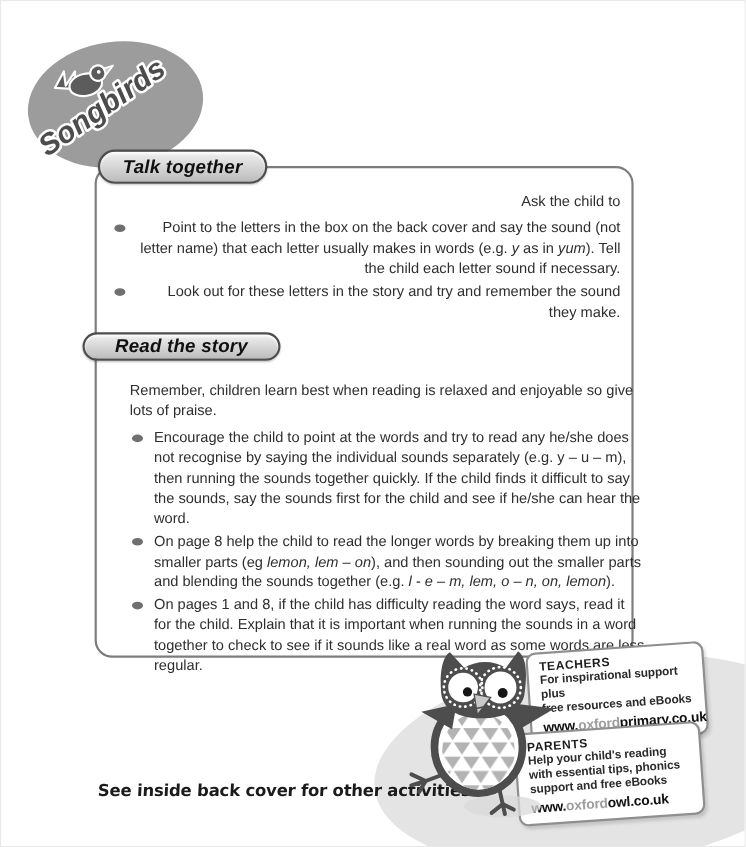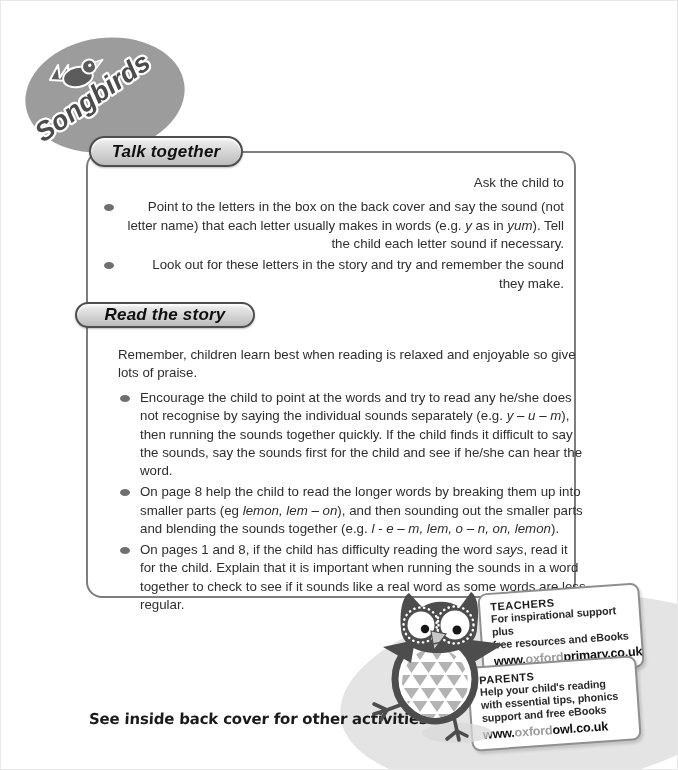--- a/index.html
+++ b/index.html
@@ -93,23 +93,23 @@
     <p class="intro"><span>Ask the child to</span></p>
     <ul class="bullets">
       <li><span>Point to the letters in the box on the back cover and say the sound (not letter name) that each letter usually makes in words (e.g. </span><span style="font-style: italic;">y</span><span> as in </span><span style="font-style: italic;">yum</span><span>). Tell the child each letter sound if necessary.</span></li>
       <li><span>Look out for these letters in the story and try and remember the sound they make.</span></li>
     </ul>
   </div>
 
   <div class="section sec-2">
     <p class="intro"><span>Remember, children learn best when reading is relaxed and enjoyable so give lots of praise.</span></p>
     <ul class="bullets">
-      <li><span>Encourage the child to point at the words and try to read any he/she does not recognise by saying the individual sounds separately (e.g. </span><span style="font-style: italic;">y – u – m</span><span>), then running the sounds together quickly. If the child finds it difficult to say the sounds, say the sounds first for the child and see if he/she can hear the word.</span></li>
+      <li><span>Encourage the child to point at the words and try to read any he/she does not recognise by saying the individual sounds separately (e.g. </span><span style="">y – u – m</span><span>), then running the sounds together quickly. If the child finds it difficult to say the sounds, say the sounds first for the child and see if he/she can hear the word.</span></li>
       <li><span>On page 8 help the child to read the longer words by breaking them up into smaller parts (eg </span><span style="font-style: italic; text-align: right;">lemon, lem – on</span><span>), and then sounding out the smaller parts and blending the sounds together (e.g. </span><span style="font-style: italic;">l - e – m, lem, o – n, on, lemon</span><span>).</span></li>
-      <li><span>On pages 1 and 8, if the child has difficulty reading the word </span><span style="font-style: italic;">says</span><span>, read it for the child. Explain that it is important when running the sounds in a word together to check to see if it sounds like a real word as some words are less regular.</span></li>
+      <li><span>On pages 1 and 8, if the child has difficulty reading the word </span><span style="">says</span><span>, read it for the child. Explain that it is important when running the sounds in a word together to check to see if it sounds like a real word as some words are less regular.</span></li>
     </ul>
   </div>
 
   <div class="promo promo-teachers">
     <div class="promo-heading">TEACHERS</div>
     <div class="promo-line">For inspirational support plus</div>
     <div class="promo-line">free resources and eBooks</div>
     <div class="promo-url"><span style="font-weight: bold;">www.</span><span style="font-weight: bold; color: rgb(158, 158, 158);">oxford</span><span style="font-weight: bold;">primary.co.uk</span></div>
   </div>
 

